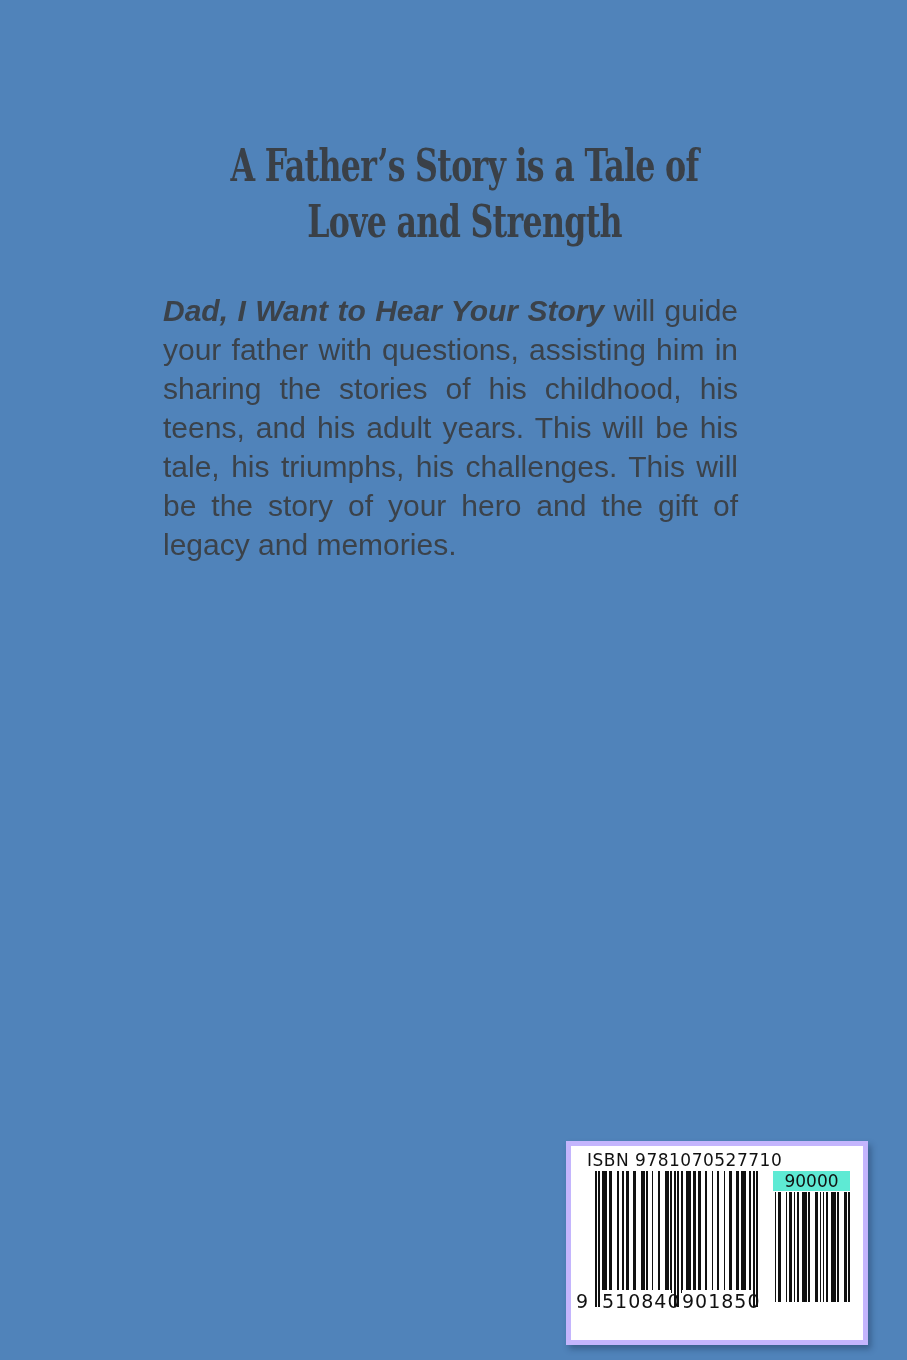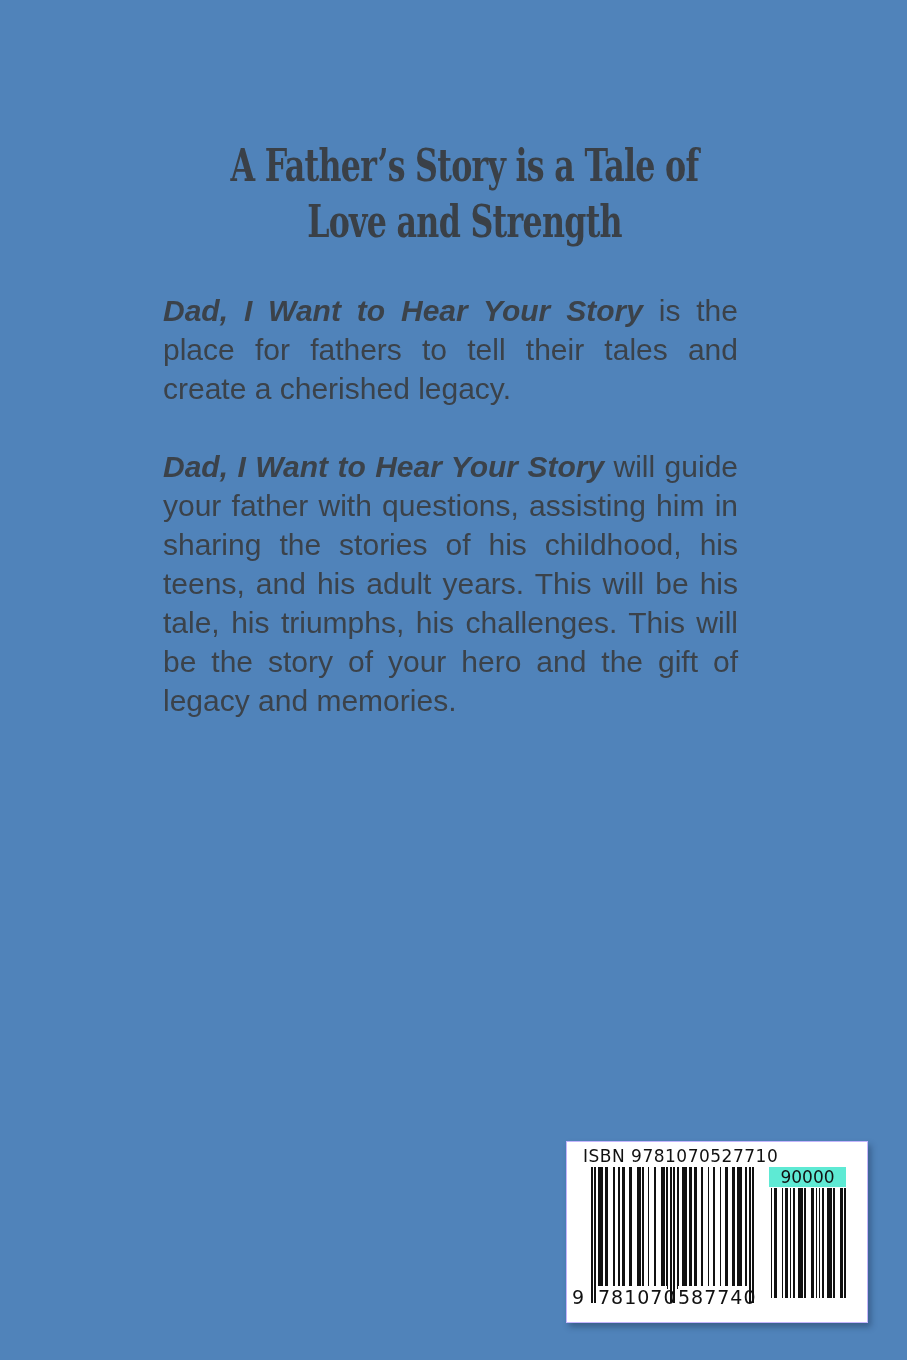--- a/index.html
+++ b/index.html
@@ -34,23 +34,23 @@
     text-align:justify;
     text-justify:inter-word;
   }
   .blurb p{margin:0 0 39px 0;}
   .blurb p:last-child{margin-bottom:16px;}
   .em{font-style:italic;font-weight:700;}
   
   .barcode-box{
     position:absolute;
     left:566px;top:1141px;
-    width:302px;height:182px;
+    width:302px;height:204px;
     background:#FFFFFF;
-    border:1px solid #c4b5fd;
+    border:5px solid #c4b5fd;
     box-sizing:border-box;
     box-shadow:3px 4px 6px rgba(23,43,73,.4);
     color:#111;
   }
   .isbn-label{
     position:absolute;left:16px;top:4px;
     font-family:"DejaVu Sans",sans-serif;
     font-size:17px;letter-spacing:.5px;
     white-space:nowrap;
   }
@@ -75,21 +75,20 @@
 <body>
 
 <div class="cover">
 
   <h1 class="title">
     <span class="tline">A Father’s Story is a Tale of</span>
     <span class="tline">Love and Strength</span>
   </h1>
 
   <div class="blurb">
-    <p><span class="em">Dad, I Want to Hear Your Story</span><span> is the place for fathers to tell their tales and create a cherished legacy.</span></p>
     <p><span class="em">Dad, I Want to Hear Your Story</span><span> will guide your father with questions, assisting him in sharing the stories of his childhood, his teens, and his adult years. This will be his tale, his triumphs, his challenges. This will be the story of your hero and the gift of legacy and memories.</span></p>
   </div>
 
   <div class="barcode-box">
     <div class="isbn-label">ISBN 9781070527710</div>
 
     <svg id="ean13" class="ean13" preserveAspectRatio="none" shape-rendering="crispEdges" xmlns="http://www.w3.org/2000/svg" viewBox="0 0 95 136">
         <rect x="0" y="0" width="1" height="136" fill="#111111"></rect>
         <rect x="2" y="0" width="1" height="136" fill="#111111"></rect>
         <rect x="4" y="0" width="1" height="122" fill="#111111"></rect>
@@ -131,22 +130,22 @@
         <rect x="83" y="0" width="1" height="122" fill="#111111"></rect>
         <rect x="85" y="0" width="1" height="122" fill="#111111"></rect>
         <rect x="86" y="0" width="1" height="122" fill="#111111"></rect>
         <rect x="87" y="0" width="1" height="122" fill="#111111"></rect>
         <rect x="90" y="0" width="1" height="122" fill="#111111"></rect>
         <rect x="92" y="0" width="1" height="136" fill="#111111"></rect>
         <rect x="94" y="0" width="1" height="136" fill="#111111"></rect>
       </svg>
 
     <span class="bdigit d-lead">9</span>
-    <span class="bdigit d-g1">781070</span>
-    <span class="bdigit d-g2">587740</span>
+    <span class="bdigit d-g1">510840</span>
+    <span class="bdigit d-g2">901850</span>
 
     <div class="supp-num">90000</div>
     <svg id="ean5" class="ean5" preserveAspectRatio="none" shape-rendering="crispEdges" xmlns="http://www.w3.org/2000/svg" viewBox="0 0 48 110">
         <rect x="1" y="0" width="1" height="110" fill="#111111"></rect>
         <rect x="3" y="0" width="1" height="110" fill="#111111"></rect>
         <rect x="4" y="0" width="1" height="110" fill="#111111"></rect>
         <rect x="8" y="0" width="1" height="110" fill="#111111"></rect>
         <rect x="10" y="0" width="1" height="110" fill="#111111"></rect>
         <rect x="11" y="0" width="1" height="110" fill="#111111"></rect>
         <rect x="13" y="0" width="1" height="110" fill="#111111"></rect>

